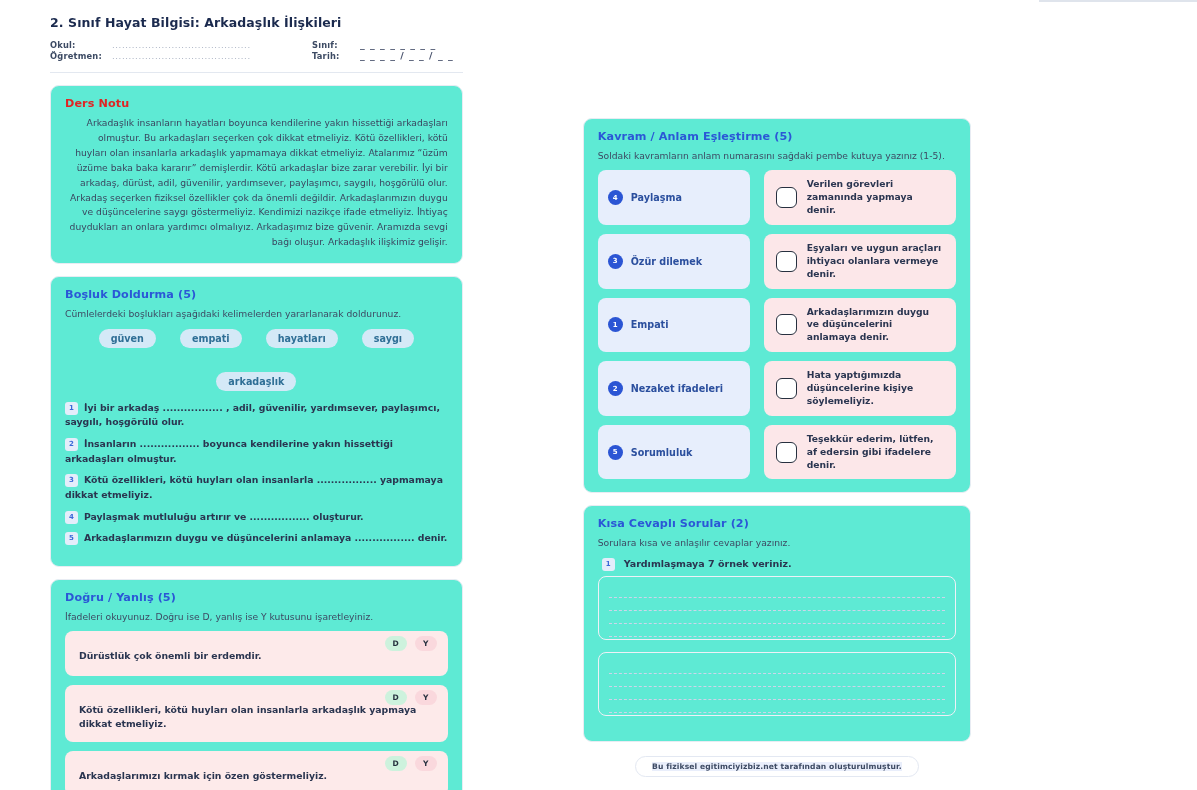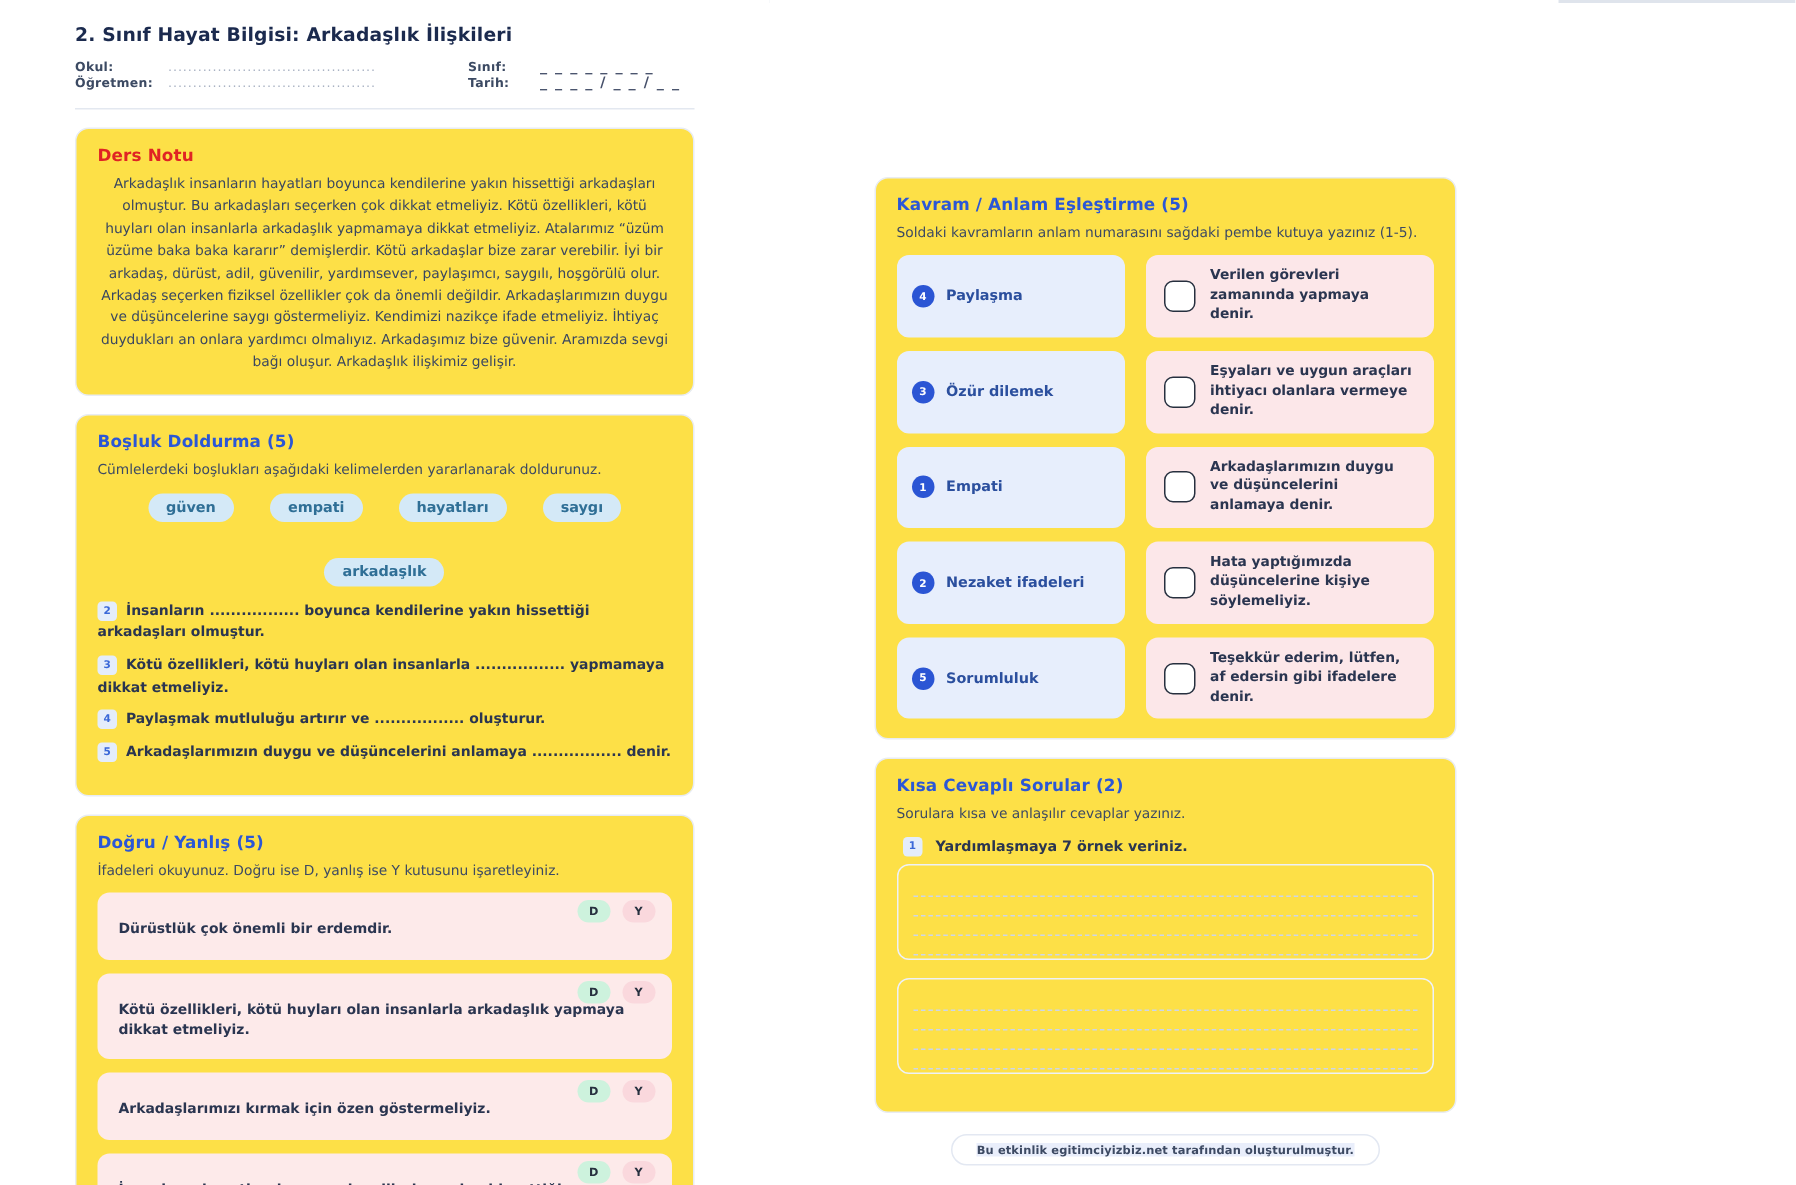--- a/index.html
+++ b/index.html
@@ -89,21 +89,21 @@
     margin: 11px 12px 0 12px;
     height: 1px;
     background: #e3e8f0;
   }
 
   
   .card {
     margin: 12px 12px 0 12px;
     border: 1px solid #e8ecf3;
     border-radius: 9px;
-    background: #fde047;
+    background: #5eead4;
     padding: 11px 14px 13px 14px;
   }
   .card-title {
     font-size: 11.2px;
     font-weight: 700;
     color: #2b57d6;
     margin-bottom: 6px;
     letter-spacing: .1px;
   }
   .card-title.note { color: #e02424; }
@@ -111,21 +111,21 @@
     font-size: 9.2px;
     color: #3d4a63;
     margin-bottom: 8px;
     line-height: 1.45;
   }
 
   .note-body {
     font-size: 9.2px;
     line-height: 1.62;
     color: #3a4760;
-    text-align: center;
+    text-align: right;
   }
 
   
   .chips {
     display: flex;
     justify-content: center;
     gap: 24px;
     margin: 6px 0 10px 0;
     flex-wrap: wrap;
   }
@@ -326,20 +326,23 @@
 
       <div class="chips">
         <span class="chip">güven</span>
         <span class="chip">empati</span>
         <span class="chip">hayatları</span>
         <span class="chip">saygı</span>
         <span class="chip">arkadaşlık</span>
       </div>
 
       <div class="q-line">
+        <span class="q-num">1</span><span>İyi bir arkadaş ................. , adil, güvenilir, yardımsever, paylaşımcı, saygılı, hoşgörülü olur.</span>
+      </div>
+      <div class="q-line">
         <span class="q-num">2</span><span>İnsanların ................. boyunca kendilerine yakın hissettiği arkadaşları olmuştur.</span>
       </div>
       <div class="q-line">
         <span class="q-num">3</span><span>Kötü özellikleri, kötü huyları olan insanlarla ................. yapmamaya dikkat etmeliyiz.</span>
       </div>
       <div class="q-line">
         <span class="q-num">4</span><span>Paylaşmak mutluluğu artırır ve ................. oluşturur.</span>
       </div>
       <div class="q-line">
         <span class="q-num">5</span><span>Arkadaşlarımızın duygu ve düşüncelerini anlamaya ................. denir.</span>
@@ -470,18 +473,18 @@
           <div class="sa-line"></div>
           <div class="sa-line"></div>
           <div class="sa-line"></div>
           <div class="sa-line"></div>
         </div>
       </div>
     </div>
 
     <div class="footer-wrap">
       <div class="footer-badge">
-        <span>Bu etkinlik egitimciyizbiz.net tarafından oluşturulmuştur.</span>
+        <span>Bu fiziksel egitimciyizbiz.net tarafından oluşturulmuştur.</span>
       </div>
     </div>
 
   </div>
 </div>
 
 </body></html>

